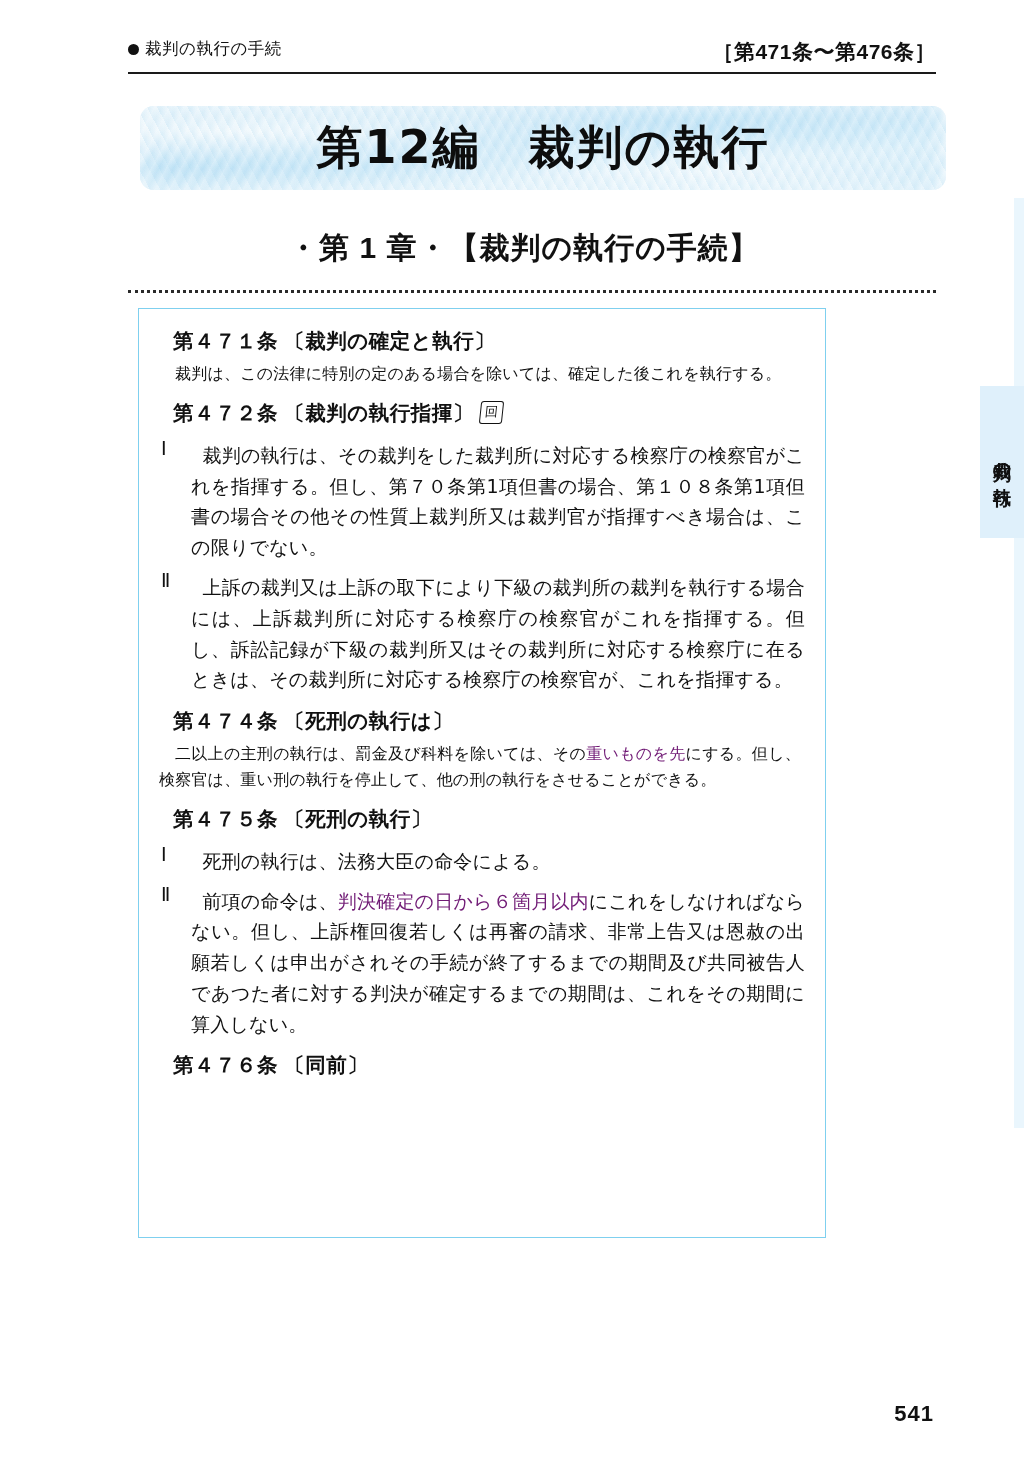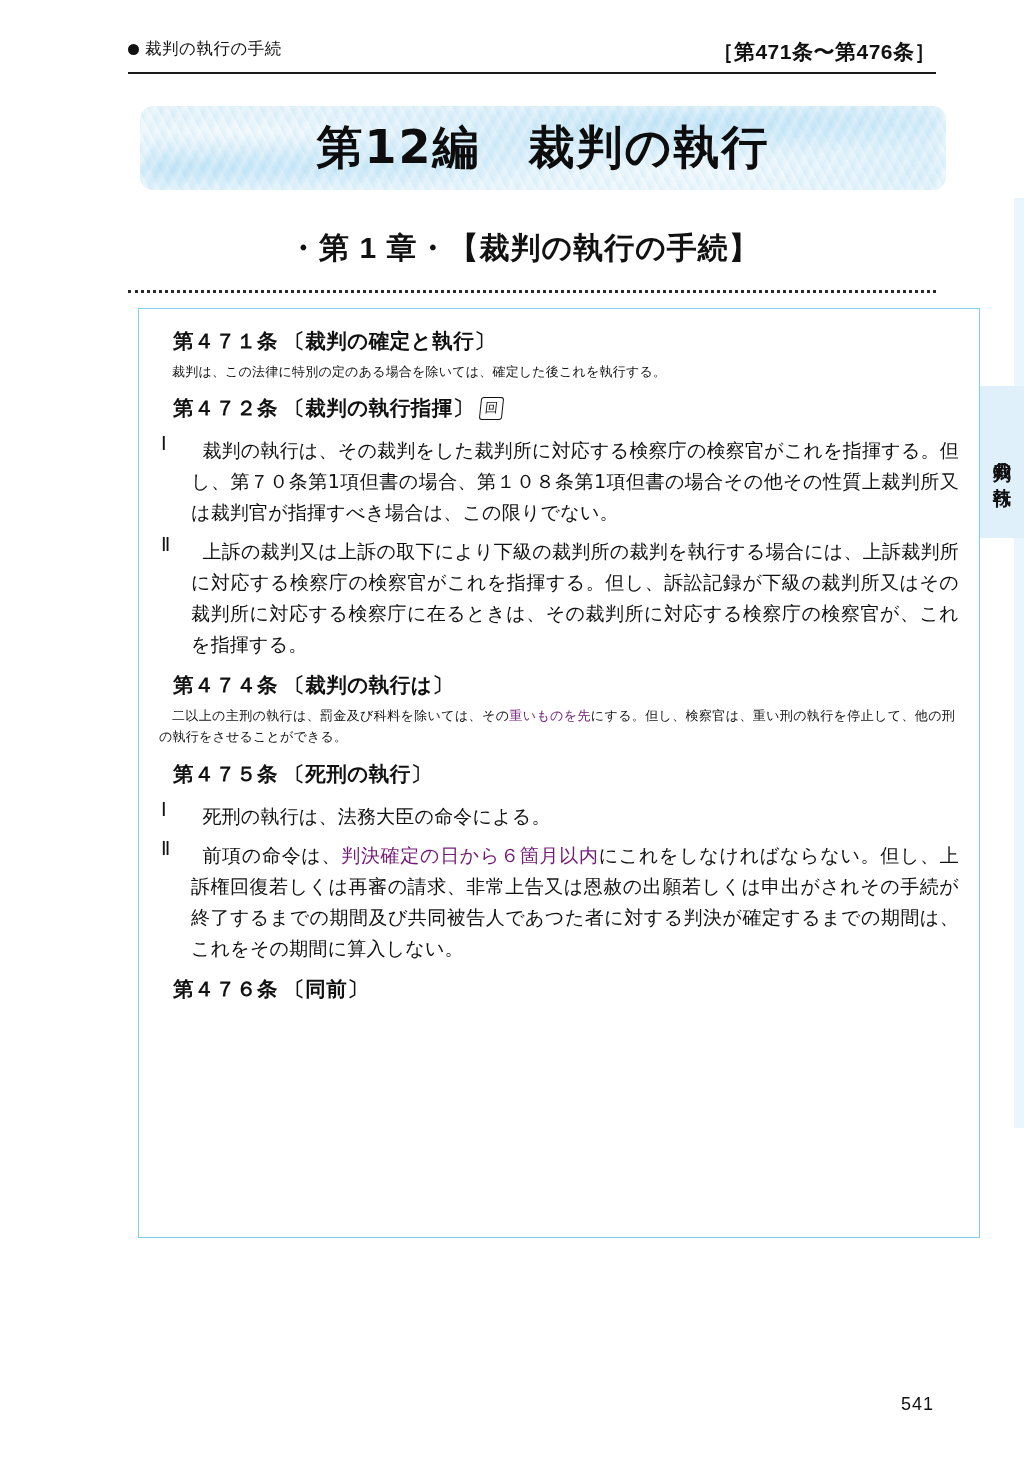--- a/index.html
+++ b/index.html
@@ -103,21 +103,21 @@
     right: 88px;
     border-top: 3px dotted #2a2a2a;
   }
   .dotted-rule.top { top: 290px; }
 
   
   .body-box {
     position: absolute;
     top: 308px;
     left: 138px;
-    width: 842px;
+    width: 688px;
     min-height: 930px;
     border: 1.5px solid #7fd0ef;
     box-sizing: border-box;
     padding: 18px 20px 14px 20px;
   }
 
   .article { margin-bottom: 4px; }
 
   .art-title {
     font-size: 20.5px;
@@ -138,21 +138,21 @@
     border-radius: 3px;
     font-size: 13px;
     line-height: 19px;
     text-align: center;
     font-weight: normal;
     transform: skewX(-6deg);
     margin-left: 2px;
   }
 
   .para {
-    font-size: 13px;
+    font-size: 16px;
     line-height: 1.62;
     letter-spacing: 0.2px;
     margin: 2px 4px 2px 0;
     text-align: justify;
     font-family: "DejaVu Sans", "Liberation Sans", sans-serif;
   }
   .para.indent { text-indent: 1em; }
 
   .item {
     display: flex;
@@ -207,24 +207,24 @@
     right: 0;
     top: 386px;
     width: 10px;
     height: 152px;
     background: #3aaee0;
   }
 
   
   .folio {
     position: absolute;
-    bottom: 44px;
+    bottom: 32px;
     right: 90px;
-    font-size: 18px;
-    font-weight: normal;
+    font-size: 22px;
+    font-weight: bold;
     letter-spacing: 1px;
   }
 </style>
 </head>
 <body>
 
 <div class="running-head">
   <div class="rh-left">
     <span class="rh-bullet"></span>
     <span>裁判の執行の手続</span>
@@ -261,21 +261,21 @@
         <div class="item-num">Ⅰ</div>
         <div class="item-text">裁判の執行は、その裁判をした裁判所に対応する検察庁の検察官がこれを指揮する。但し、第７０条第1項但書の場合、第１０８条第1項但書の場合その他その性質上裁判所又は裁判官が指揮すべき場合は、この限りでない。</div>
       </div>
       <div class="item">
         <div class="item-num">Ⅱ</div>
         <div class="item-text">上訴の裁判又は上訴の取下により下級の裁判所の裁判を執行する場合には、上訴裁判所に対応する検察庁の検察官がこれを指揮する。但し、訴訟記録が下級の裁判所又はその裁判所に対応する検察庁に在るときは、その裁判所に対応する検察庁の検察官が、これを指揮する。</div>
       </div>
     </div>
     <div class="article">
       <div class="art-title">
-        <span>第４７４条 〔裁判の執行は〕</span>
+        <span>第４７４条 〔死刑の執行は〕</span>
       </div>
       <div class="para indent"><span>二以上の主刑の執行は、罰金及び科料を除いては、その</span><span class="hl">重いものを先</span><span>にする。但し、検察官は、重い刑の執行を停止して、他の刑の執行をさせることができる。</span></div>
     </div>
     <div class="article">
       <div class="art-title">
         <span>第４７５条 〔死刑の執行〕</span>
       </div>
       <div class="item">
         <div class="item-num">Ⅰ</div>
         <div class="item-text">死刑の執行は、法務大臣の命令による。</div>

